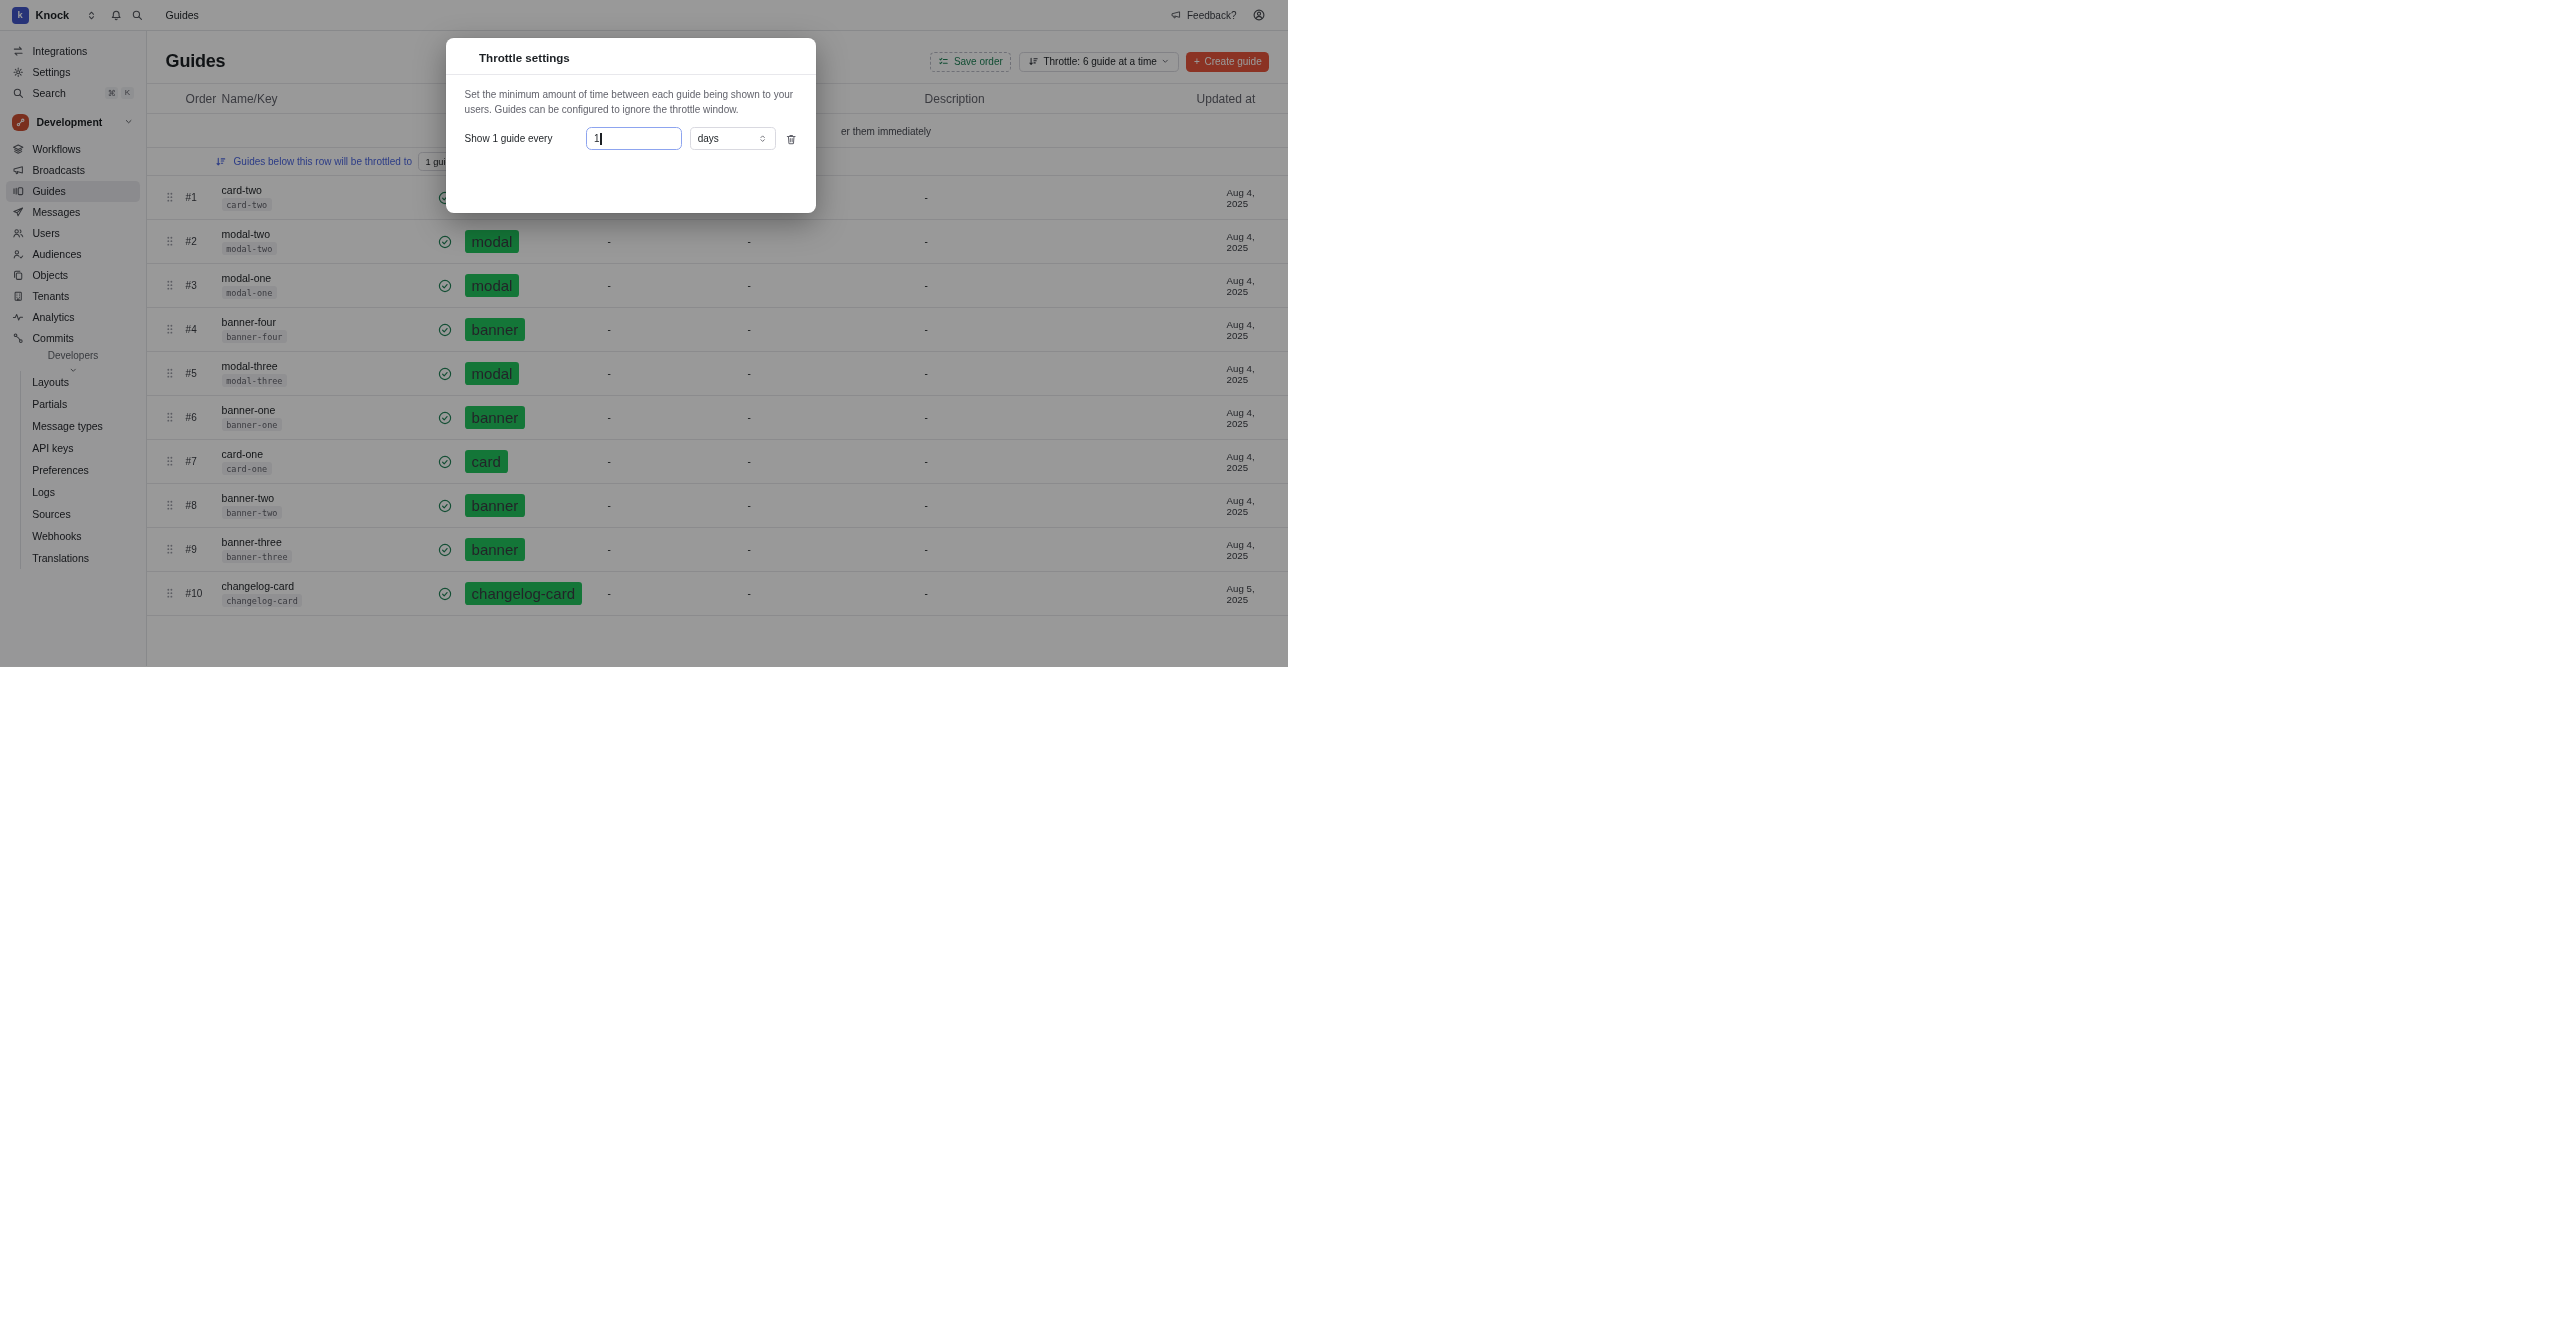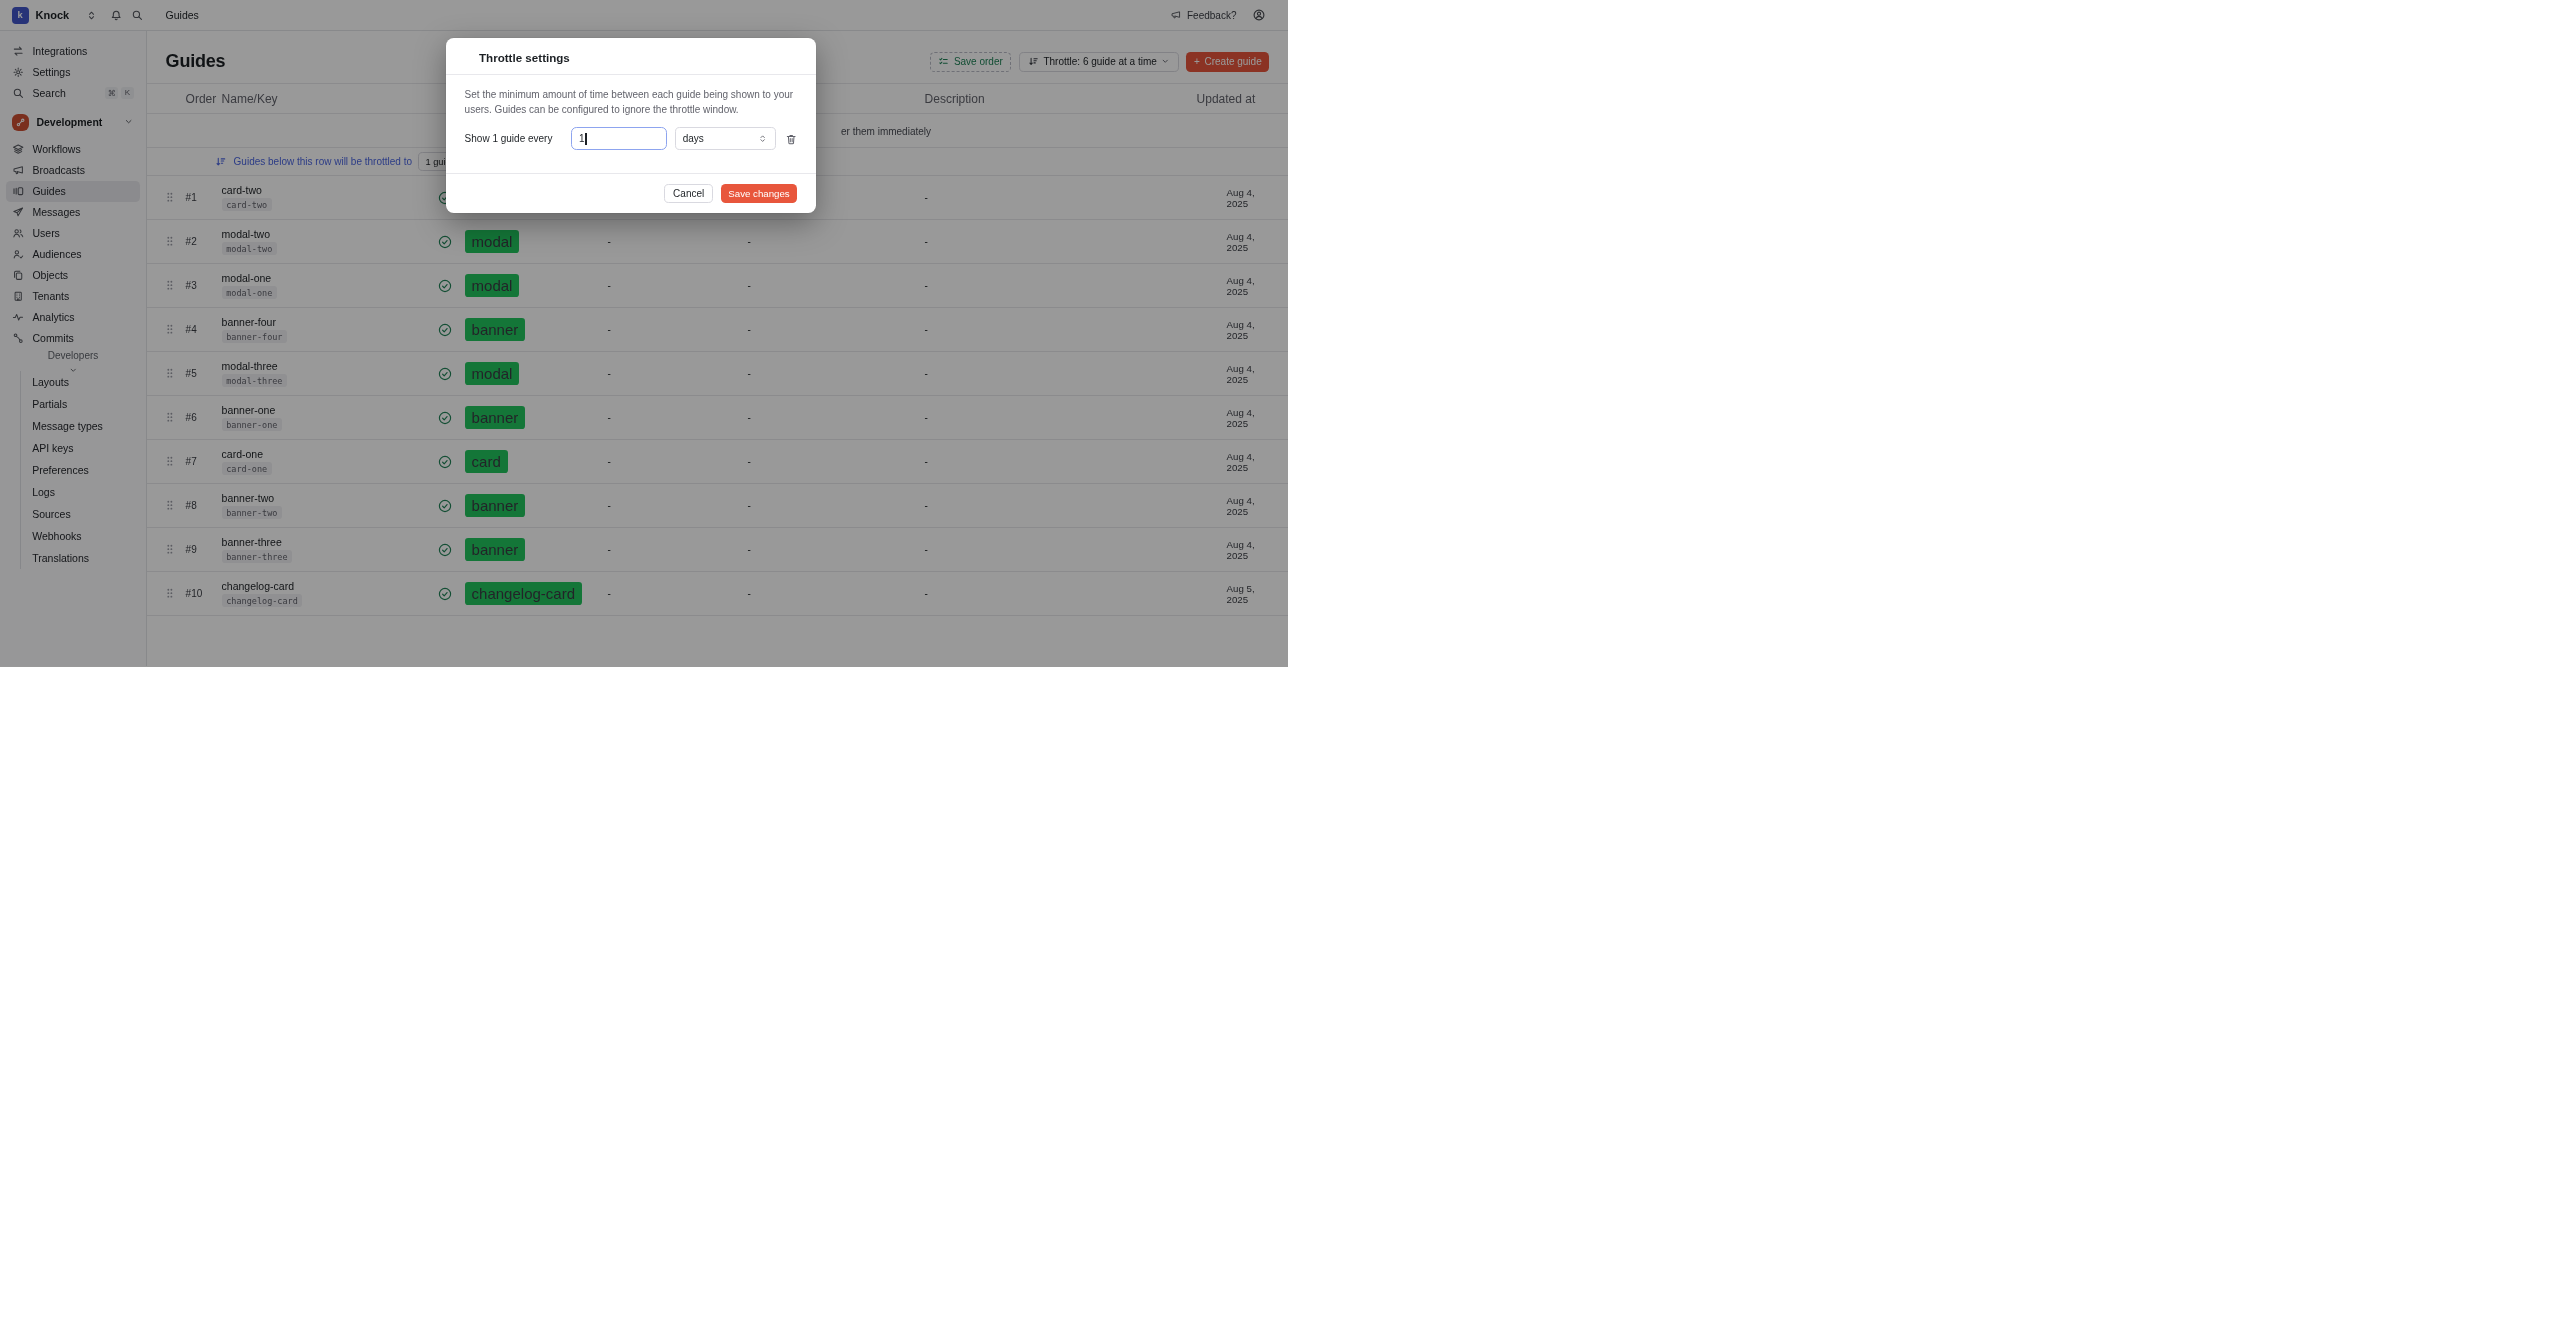--- a/index.html
+++ b/index.html
@@ -82,21 +82,21 @@
   .modal-head { padding:13px 33px 10px; }
   .modal-title { font-size:11.6px; font-weight:700; }
   .modal-div { border-top:0.8px solid #e8e8ec; }
   .modal-body { padding:12.4px 18.6px 0; flex:1; }
   .modal-desc { font-size:10px; color:#62636c; line-height:1.5; }
   .form-row { margin-top:10px; display:flex; align-items:center; }
   .form-label { font-size:10px; font-weight:400;text-align:center; }
   .num-input { margin-left:auto; width:96px; height:23px; border:1.5px solid #8da4ef; border-radius:5.4px;
     display:flex; align-items:center; padding:0 7px; font-size:10px; }
   .caret { display:inline-block; width:1.2px; height:11.6px; background:#1c2024; margin-left:0.8px; }
-  .unit-select { margin-left:7.7px; width:101px; height:23px; border:0.8px solid #d9d9e0; border-radius:4.6px;
+  .unit-select { margin-left:7.7px; width:86px; height:23px; border:0.8px solid #d9d9e0; border-radius:4.6px;
     display:flex; align-items:center; padding:0 7px; font-size:10px; cursor:pointer; }
   .unit-select .sel-chev { margin-left:auto; color:#62636c; display:inline-flex; }
   .trash { margin-left:9.3px; color:#62636c; display:inline-flex; cursor:pointer; }
   .modal-foot { border-top:0.8px solid #e8e8ec; padding:10px 18.6px; display:flex; justify-content:flex-end; gap:7.7px; }
   .btn-cancel { height:18.6px; font-size:10px; padding:0 7.7px; }
   .btn-savechanges { height:18.6px; font-size:9.7px; padding:0 7.7px; background:#e8563c; border:none; color:#fff; }
 </style>
 </head>
 <body>
 
@@ -672,20 +672,16 @@
             </span>
         </span>
         <span class="trash">
           <svg width="12.4" height="12.4" viewBox="0 0 16 16" fill="none" stroke="currentColor" stroke-width="1.3" stroke-linecap="round" stroke-linejoin="round">
               <path d="M3 4.5h10M6.4 4.5V3.2h3.2v1.3M4.4 4.5l.6 8.3a1.3 1.3 0 0 0 1.3 1.2h3.4a1.3 1.3 0 0 0 1.3-1.2l.6-8.3"></path>
               <path d="M6.8 7v4.2M9.2 7v4.2"></path>
             </svg>
         </span>
       </div>
     </div>
-    <div class="modal-foot">
-      <button class="btn btn-cancel">Cancel</button>
-      <button class="btn btn-savechanges">Save changes</button>
-    </div>
   </div>
 
 </div>
 
 
 </body></html>

